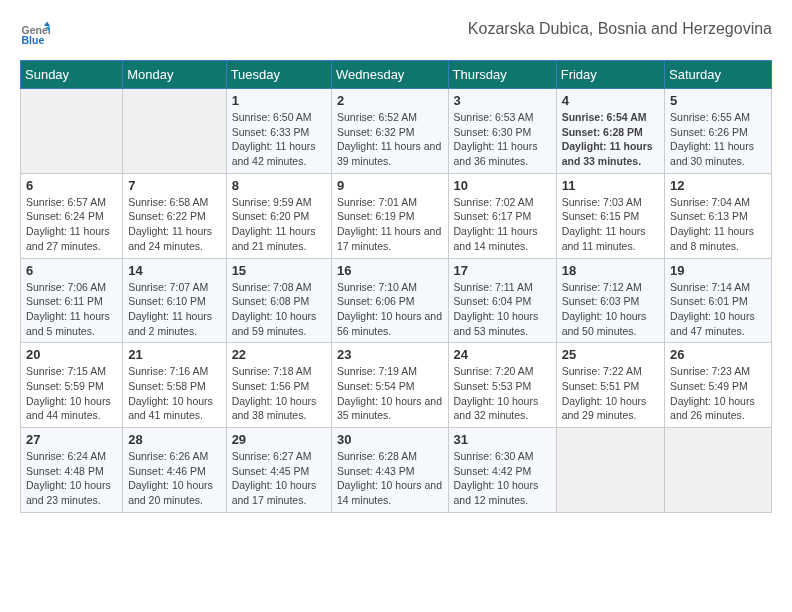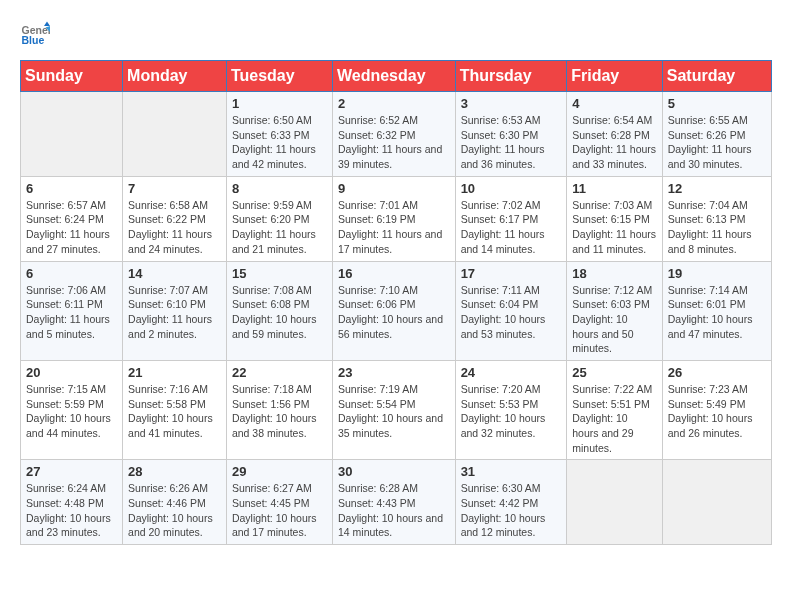--- a/index.html
+++ b/index.html
@@ -36,26 +36,26 @@
     .location {
       font-size: 16px;
       color: #555;
     }
     table {
       width: 100%;
       border-collapse: collapse;
       font-size: 11px;
     }
     thead tr th {
-      background-color: #ef4444;
+      background-color: #0f766e;
       color: #fff;
       padding: 6px 4px;
       text-align: left;
-      font-size: 16px;
-      font-weight: bold;
+      font-size: 13px;
+      font-weight: normal;
       border: 1px solid #3a7abf;
     }
     tbody tr td {
       border: 1px solid #ccc;
       vertical-align: top;
       padding: 4px 5px;
       min-height: 80px;
       height: 80px;
       color: #333;
     }
@@ -85,20 +85,21 @@
 <div class="header-section">
   <div class="logo">
     <svg class="logo-icon" viewBox="0 0 40 40" xmlns="http://www.w3.org/2000/svg">
       <text x="2" y="18" font-size="14" font-weight="bold" fill="#777">General</text>
       <text x="2" y="32" font-size="14" font-weight="bold" fill="#1a6fc4">Blue</text>
       <polygon points="32,8 40,8 36,2" fill="#1a6fc4"></polygon>
       <polygon points="34,10 40,16 40,8" fill="#3a9ad9"></polygon>
     </svg>
   </div>
   <div class="title-section">
+    <div class="location">Kozarska Dubica, Bosnia and Herzegovina</div>
   </div>
 </div>
 
 <table>
   <thead>
     <tr>
     <th>Sunday</th>
         <th>Monday</th>
         <th>Tuesday</th>
         <th>Wednesday</th>
@@ -124,21 +125,21 @@
 Daylight: 11 hours and 39 minutes.</div>
         </td>
         <td>
           <div class="day-number">3</div>
           <div class="day-info" style="white-space: pre-line;">Sunrise: 6:53 AM
 Sunset: 6:30 PM
 Daylight: 11 hours and 36 minutes.</div>
         </td>
         <td>
           <div class="day-number">4</div>
-          <div class="day-info" style="white-space: pre-line;">Sunrise: 6:54 AM
+          <div class="day-info" style="white-space: pre-line; font-weight: bold;">Sunrise: 6:54 AM
 Sunset: 6:28 PM
 Daylight: 11 hours and 33 minutes.</div>
         </td>
         <td>
           <div class="day-number">5</div>
           <div class="day-info" style="white-space: pre-line;">Sunrise: 6:55 AM
 Sunset: 6:26 PM
 Daylight: 11 hours and 30 minutes.</div>
         </td>
       </tr>

